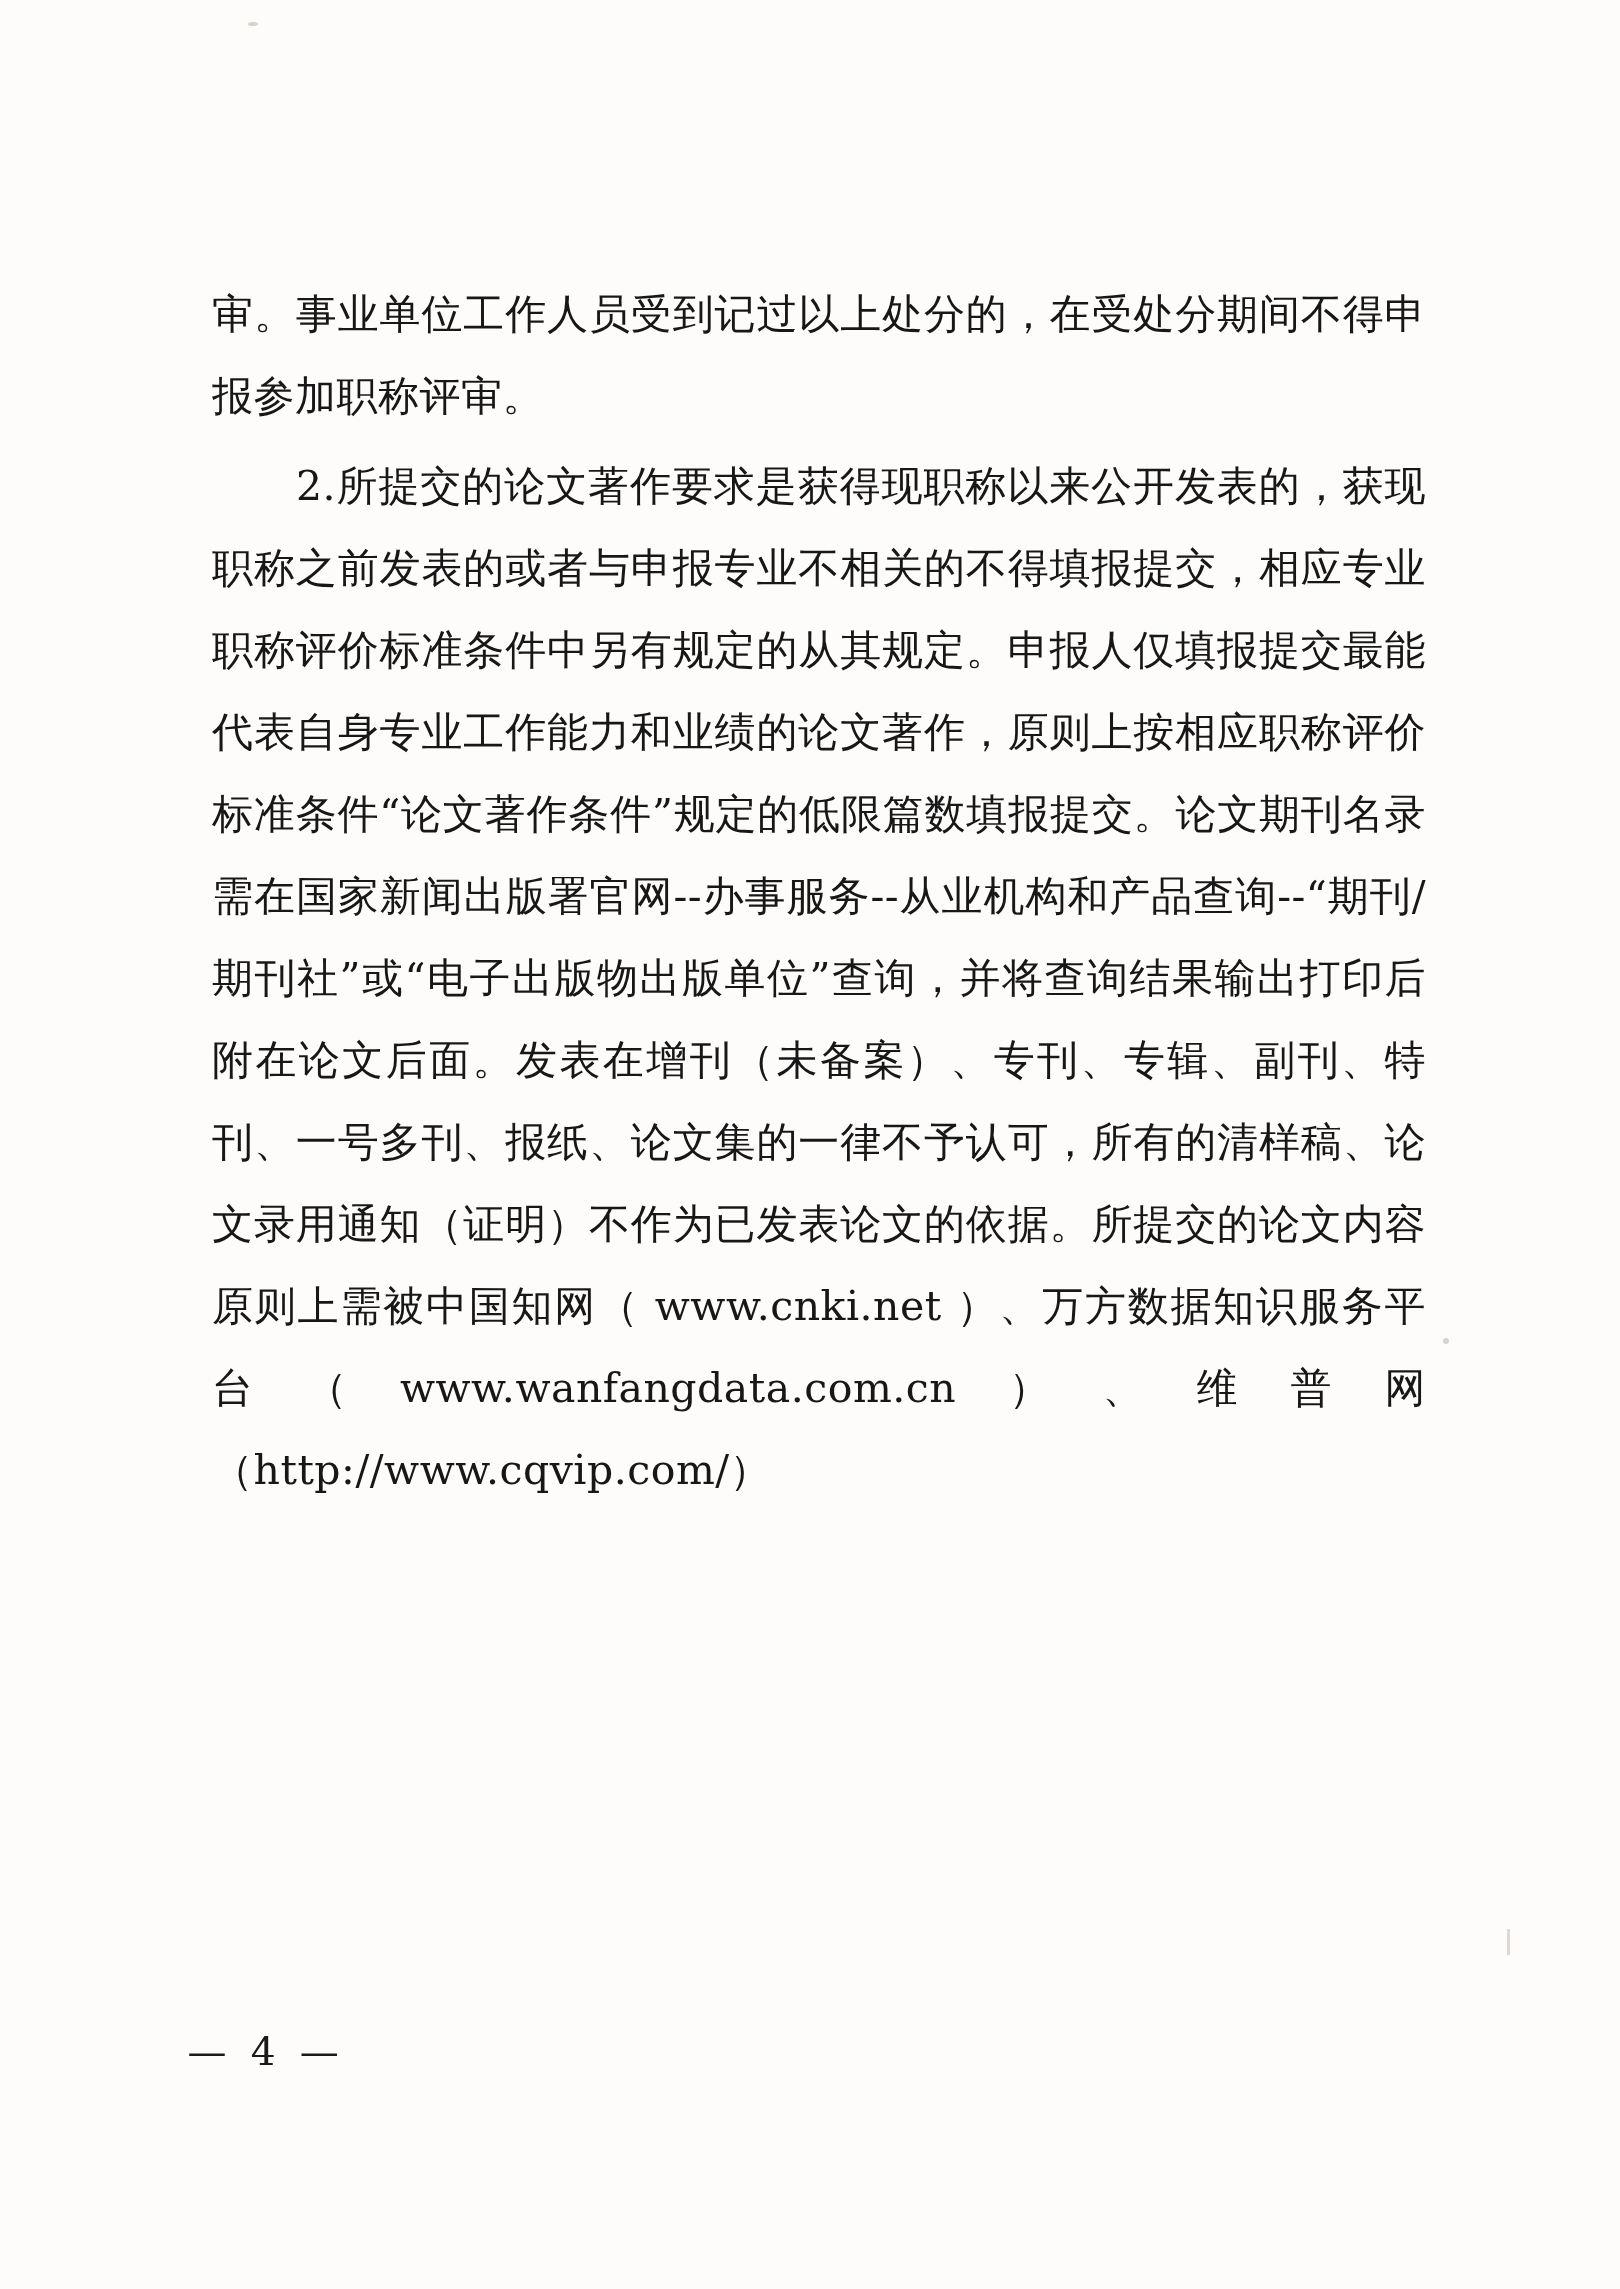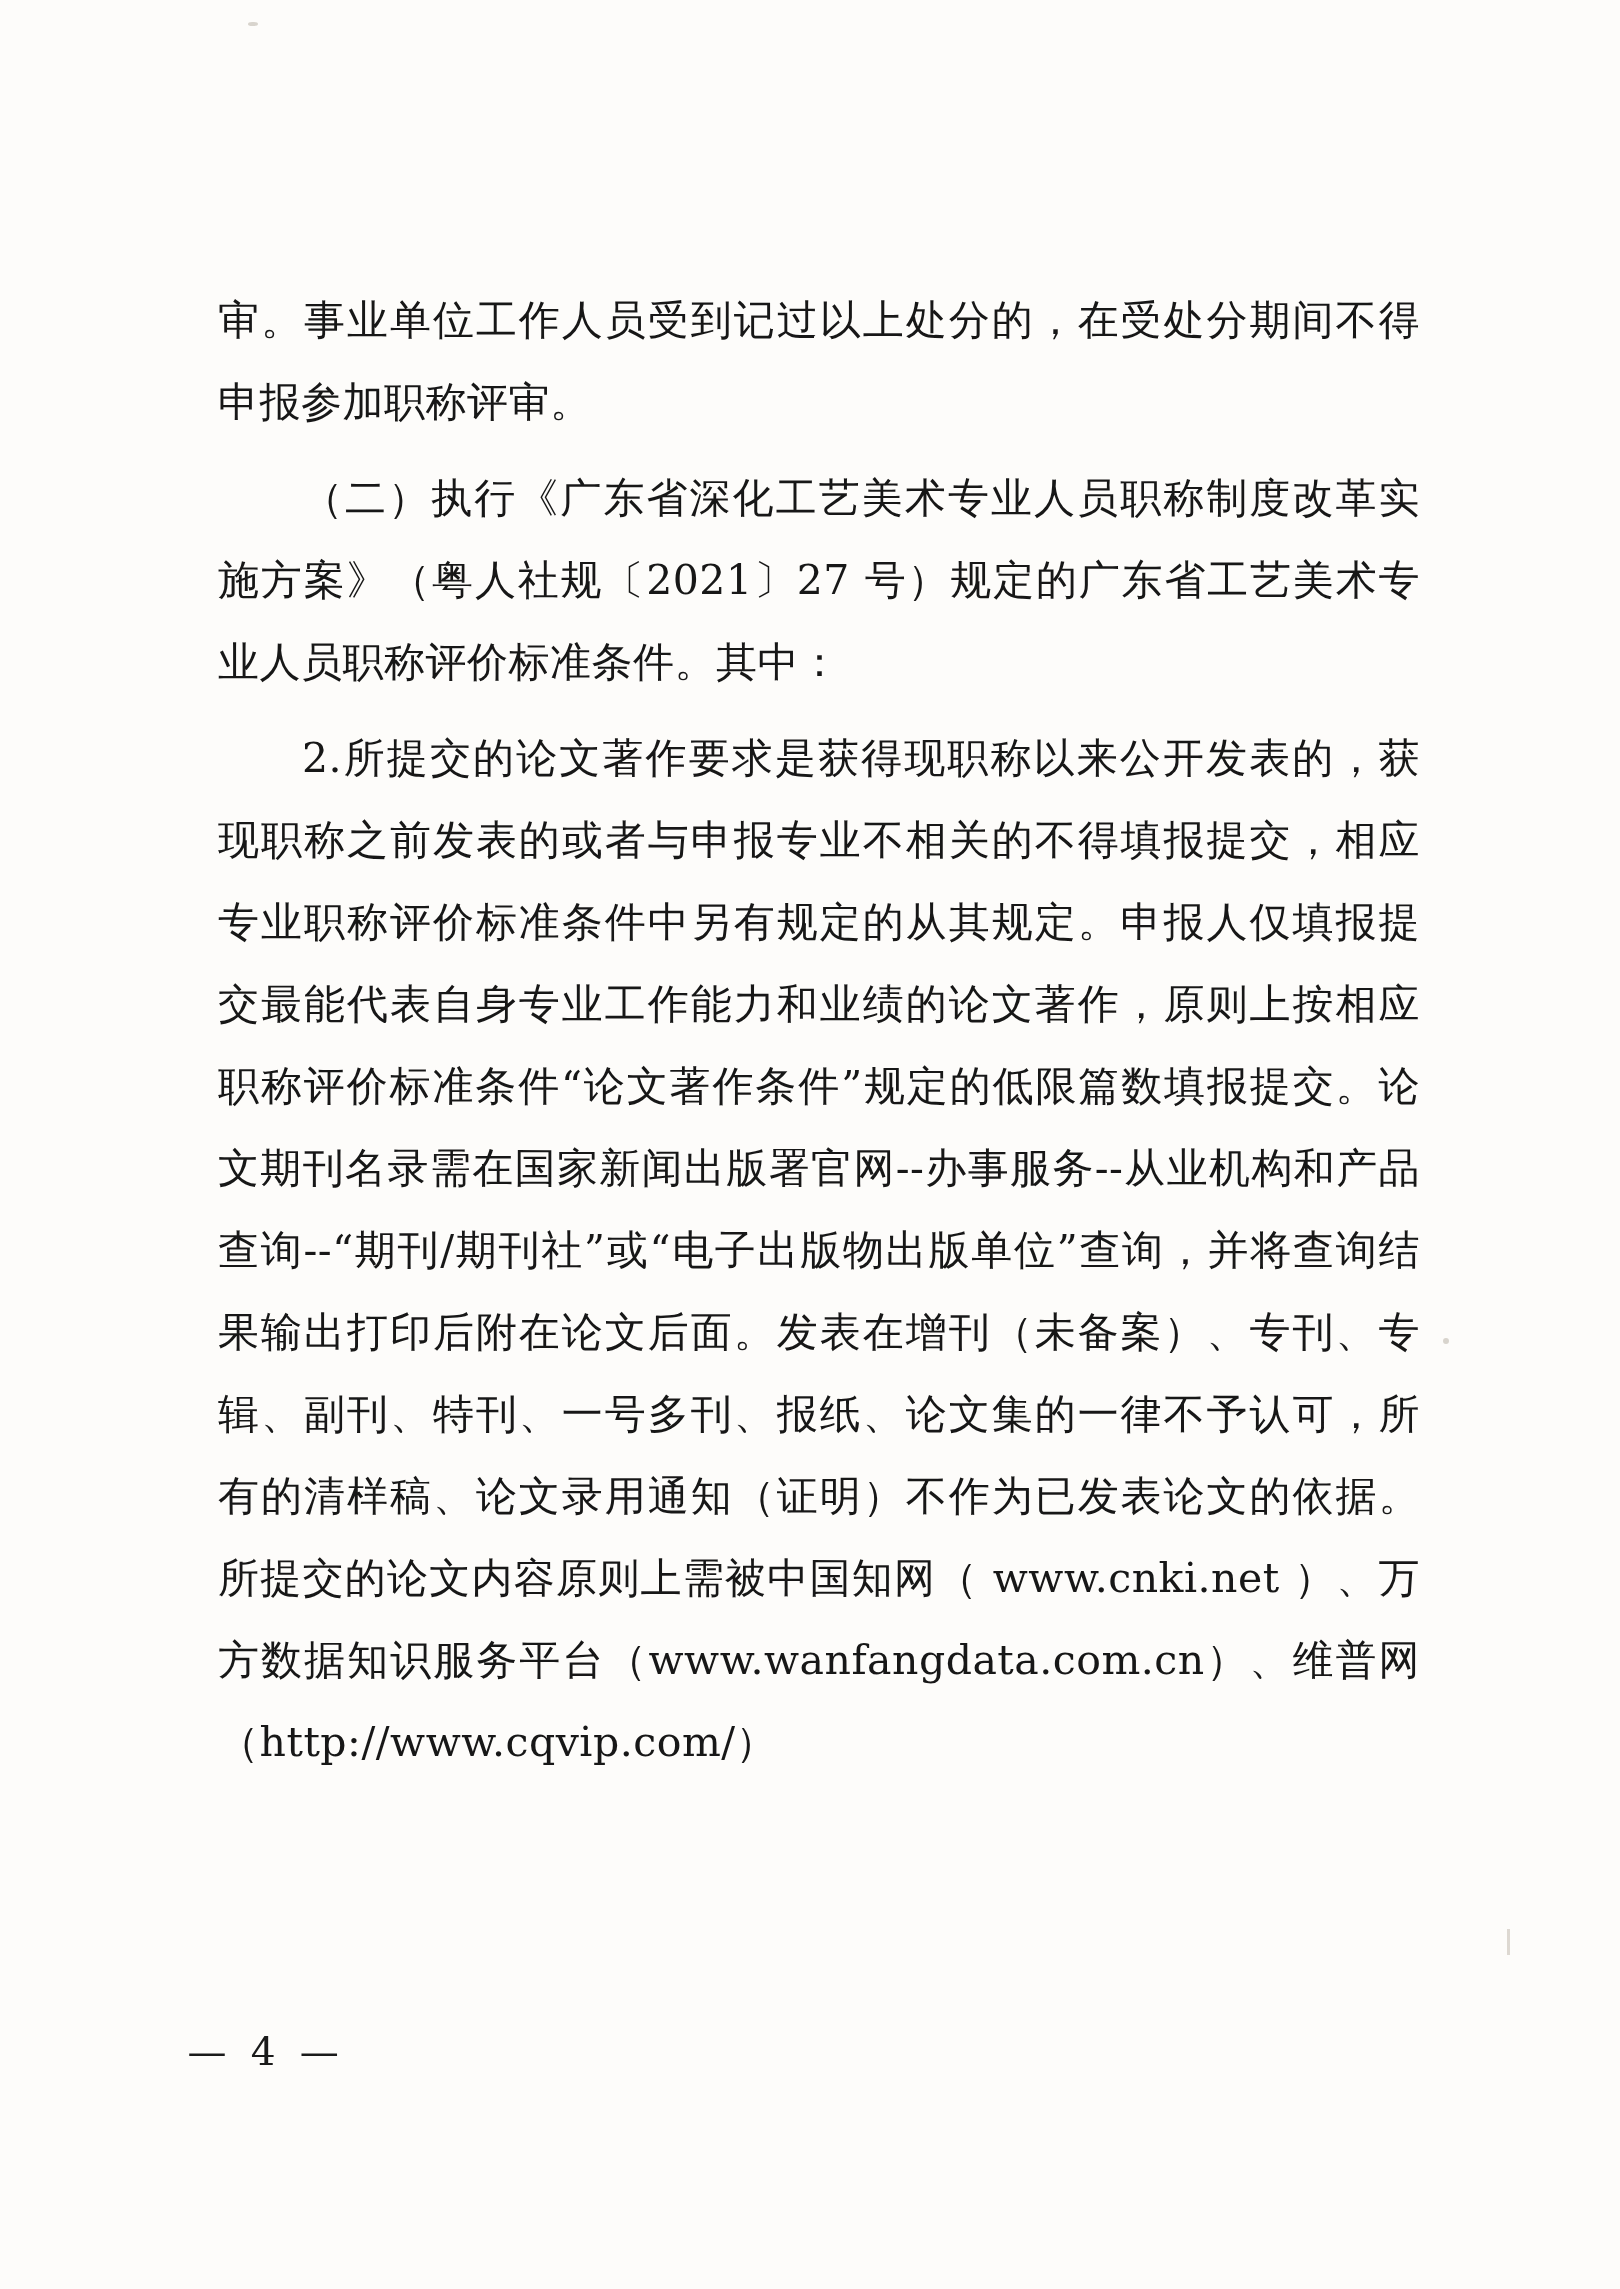--- a/index.html
+++ b/index.html
@@ -20,21 +20,21 @@
     inset: 0;
     background: #fdfcfa;
   }
   .content {
     position: absolute;
     left: 204px;
     top: 265px;
     width: 1230px;
   }
   p.para {
-    margin: 14px;
+    margin: 8px;
     font-size: 41px;
     line-height: 82px;
     letter-spacing: 0.5px;
     text-align: justify;
     text-justify: inter-ideograph;
     color: #171717;
     font-family: "DejaVu Serif", "Liberation Serif", serif;
   }
   p.indent {
     text-indent: 84px;
@@ -72,21 +72,20 @@
 <body>
 
 <div class="page">
 
   <div class="speck" style="left:248px; top:21.6px; width:9.8px; height:4.9px;"></div>
   <div class="speck" style="left:1443px; top:1338px; width:5.9px; height:5.9px;"></div>
   <div class="edge-mark" style="left:1507px; top:1929px;"></div>
 
   <div class="content">
     <p class="para">审。事业单位工作人员受到记过以上处分的，在受处分期间不得申报参加职称评审。</p>
-    <p class="para indent">（二）执行《广东省深化工艺美术专业人员职称制度改革实施方案》（粤人社规〔2021〕27 号）规定的广东省工艺美术专业人员职称评价标准条件。其中：</p>
     <p class="para indent">2.所提交的论文著作要求是获得现职称以来公开发表的，获现职称之前发表的或者与申报专业不相关的不得填报提交，相应专业职称评价标准条件中另有规定的从其规定。申报人仅填报提交最能代表自身专业工作能力和业绩的论文著作，原则上按相应职称评价标准条件“论文著作条件”规定的低限篇数填报提交。论文期刊名录需在国家新闻出版署官网--办事服务--从业机构和产品查询--“期刊/期刊社”或“电子出版物出版单位”查询，并将查询结果输出打印后附在论文后面。发表在增刊（未备案）、专刊、专辑、副刊、特刊、一号多刊、报纸、论文集的一律不予认可，所有的清样稿、论文录用通知（证明）不作为已发表论文的依据。所提交的论文内容原则上需被中国知网（ www.cnki.net ）、万方数据知识服务平台（www.wanfangdata.com.cn）、维普网（http://www.cqvip.com/）</p>
   </div>
 
   <div class="page-number">
     <span class="inner">— 4 —</span>
   </div>
 
 </div>
 
 

